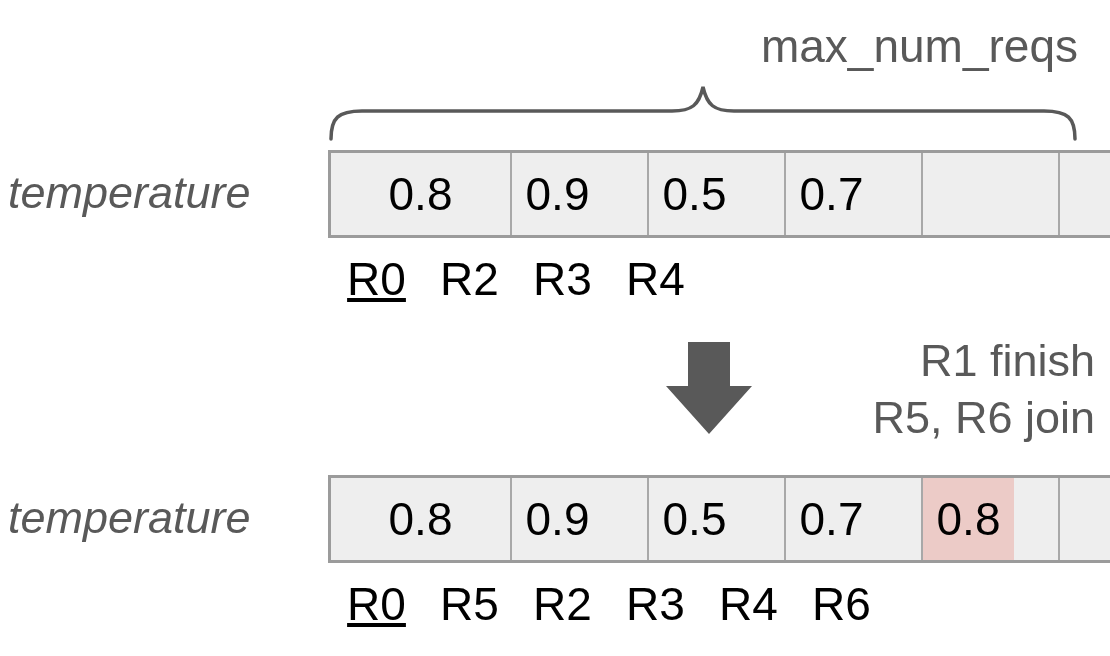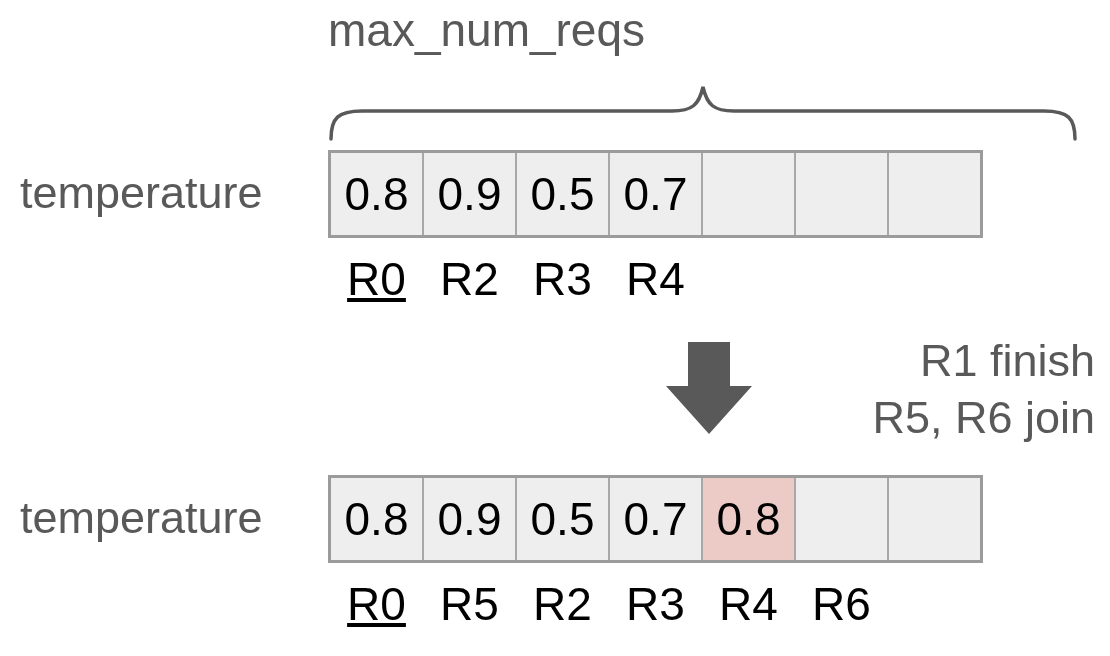--- a/index.html
+++ b/index.html
@@ -6,57 +6,59 @@
   .canvas {
     position: relative;
     width: 1110px;
     height: 656px;
     background: var(--background, #ffffff);
     font-family: "Liberation Sans", sans-serif;
     overflow: hidden;
   }
   .brace-title {
     position: absolute;
-    left: 328px; top: 4px; width: 750px;
-    text-align: left;
+    left: 328px; top: 20px; width: 750px;
+    text-align: right;
     font-size: 46px;
     line-height: 52px;
     color: var(--muted-text, #595959);
     white-space: nowrap;
   }
   .brace-svg { position: absolute; left: 328px; top: 84px; }
   .brace-svg path {
     fill: none;
     stroke: var(--muted-text, #595959);
     stroke-width: 3.5;
     stroke-linecap: round;
   }
   .row-label {
-    position: absolute; left: 20px;
+    position: absolute; left: 8px;
     font-size: 45px; line-height: 50px;
     color: var(--muted-text, #595959);
     white-space: nowrap;
+    font-style: italic;
   }
   #row-label-before { top: 168px; }
   #row-label-after  { top: 493px; }
   .strip {
     position: absolute; left: 328px;
     display: flex;
     border: 3px solid var(--strip-border, #9b9b9b);
     background: var(--cell-fill, #eeeeee);
   }
   #strip-before { top: 150px; }
   #strip-after  { top: 475px; }
   .cell {
     width: 91px; height: 82px;
     background: var(--cell-fill, #eeeeee);
     border-left: 2px solid var(--grid-line, #a8a8a8);
     display: flex; align-items: center; justify-content: center;
     font-size: 46px;
     color: var(--black-text, #000000);
+    margin-left: 44px;
   }
   .cell:first-child { border-left: none; }
   .cell.highlight { background: var(--cell-highlight, #eccbc7); }
   .req-labels { position: absolute; left: 331px; display: flex; }
   #req-labels-before { top: 254px; }
   #req-labels-after  { top: 579px; }
   .req-label {
     width: 91px; margin-left: 2px;
     text-align: center;
     font-size: 46px; line-height: 50px;

